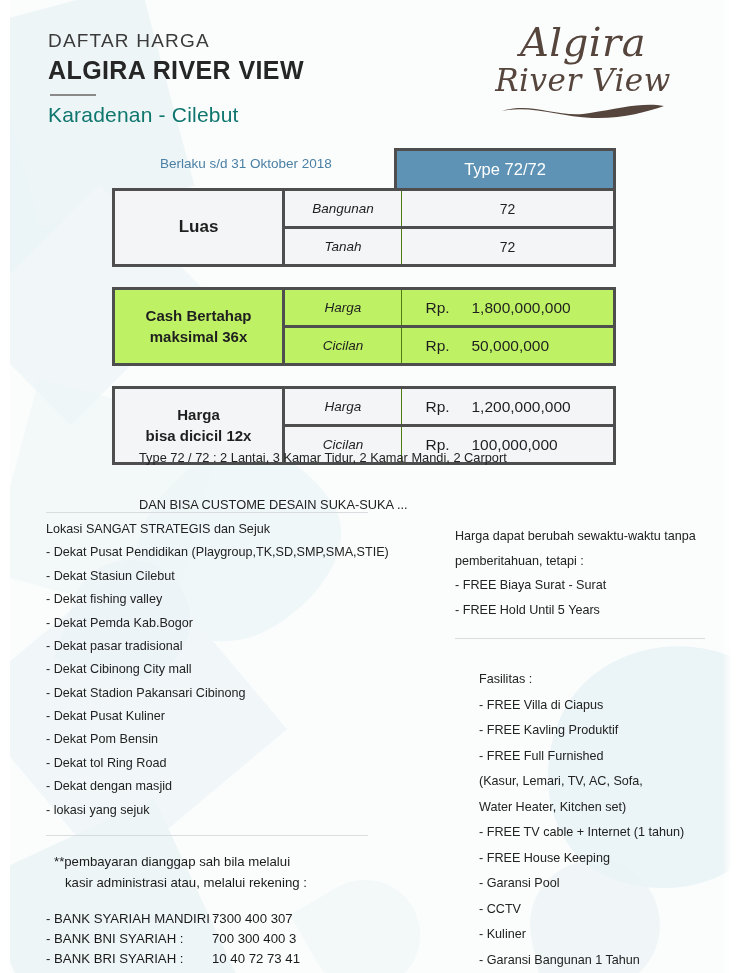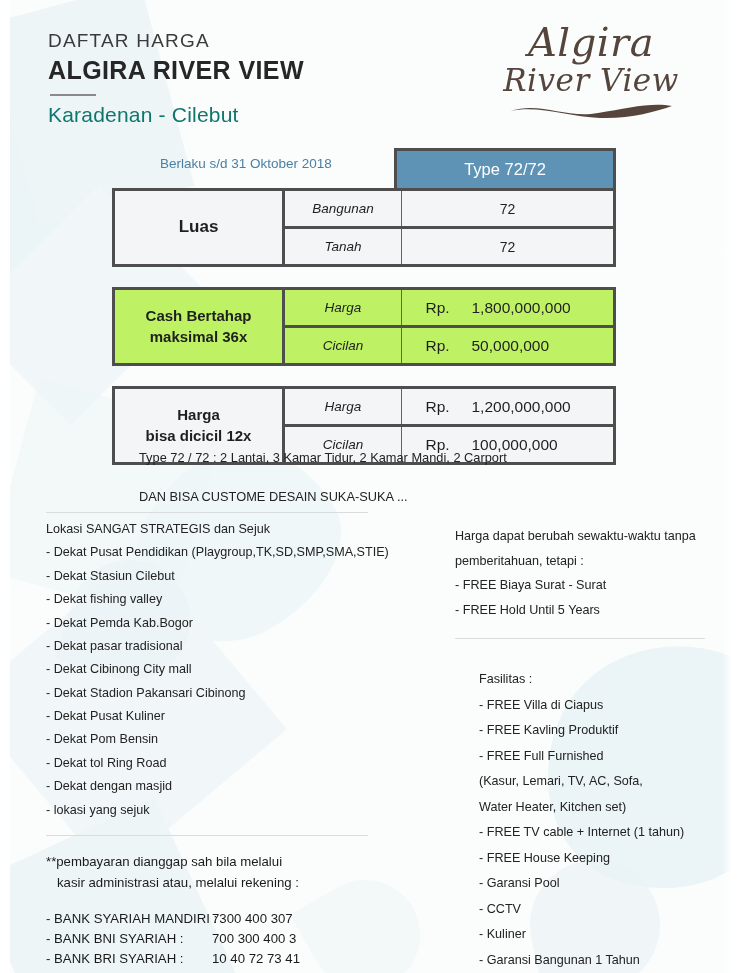--- a/index.html
+++ b/index.html
@@ -93,21 +93,21 @@
     margin: 9px 0 7px 2px;
   }
   .t-sub {
     font-size: 21px;
     color: #0f766e;
     letter-spacing: .2px;
   }
 
   .logo {
     position: absolute;
-    right: 30px;
+    right: 38px;
     top: 22px;
     width: 210px;
     text-align: center;
     color: #55453c;
   }
   .logo-l1 {
     font-family: "DejaVu Serif", serif;
     font-style: italic;
     font-size: 40px;
     line-height: 1.02;
@@ -210,21 +210,21 @@
   .pt-val.plain { font-size: 14px; }
   .gap12 { height: 20px; }
 
   
   .notes { position: absolute; left: 13px; top: 450px; width: 726px; }
   .note-line {
     margin-left: 126px;
     font-size: 12.8px;
     color: #222;
   }
-  .note-line.second { margin-top: 24px; }
+  .note-line.second { margin-top: 32px; }
 
   
   .cols { position: absolute; left: 0; top: 512px; width: 726px; }
 
   .col-left { position: absolute; left: 46px; top: 0; width: 330px; }
   .col-right { position: absolute; left: 455px; top: 12px; width: 250px; }
 
   .divider {
     height: 1px;
     background: #d9dde0;
@@ -248,20 +248,21 @@
     font-size: 12.6px;
     color: #222;
     line-height: 1.95;
   }
 
   .pay-title {
     font-size: 13.2px;
     color: #1b1b1b;
     line-height: 1.55;
     white-space: nowrap;
+    margin-left: 8px;
   }
   .pay-title .ind { display: block; padding-left: 11px; }
 
   .banks {
     margin-top: 16px;
     font-size: 13.2px;
     color: #1b1b1b;
     line-height: 1.5;
   }
   .bank-row { display: flex; white-space: nowrap; }

